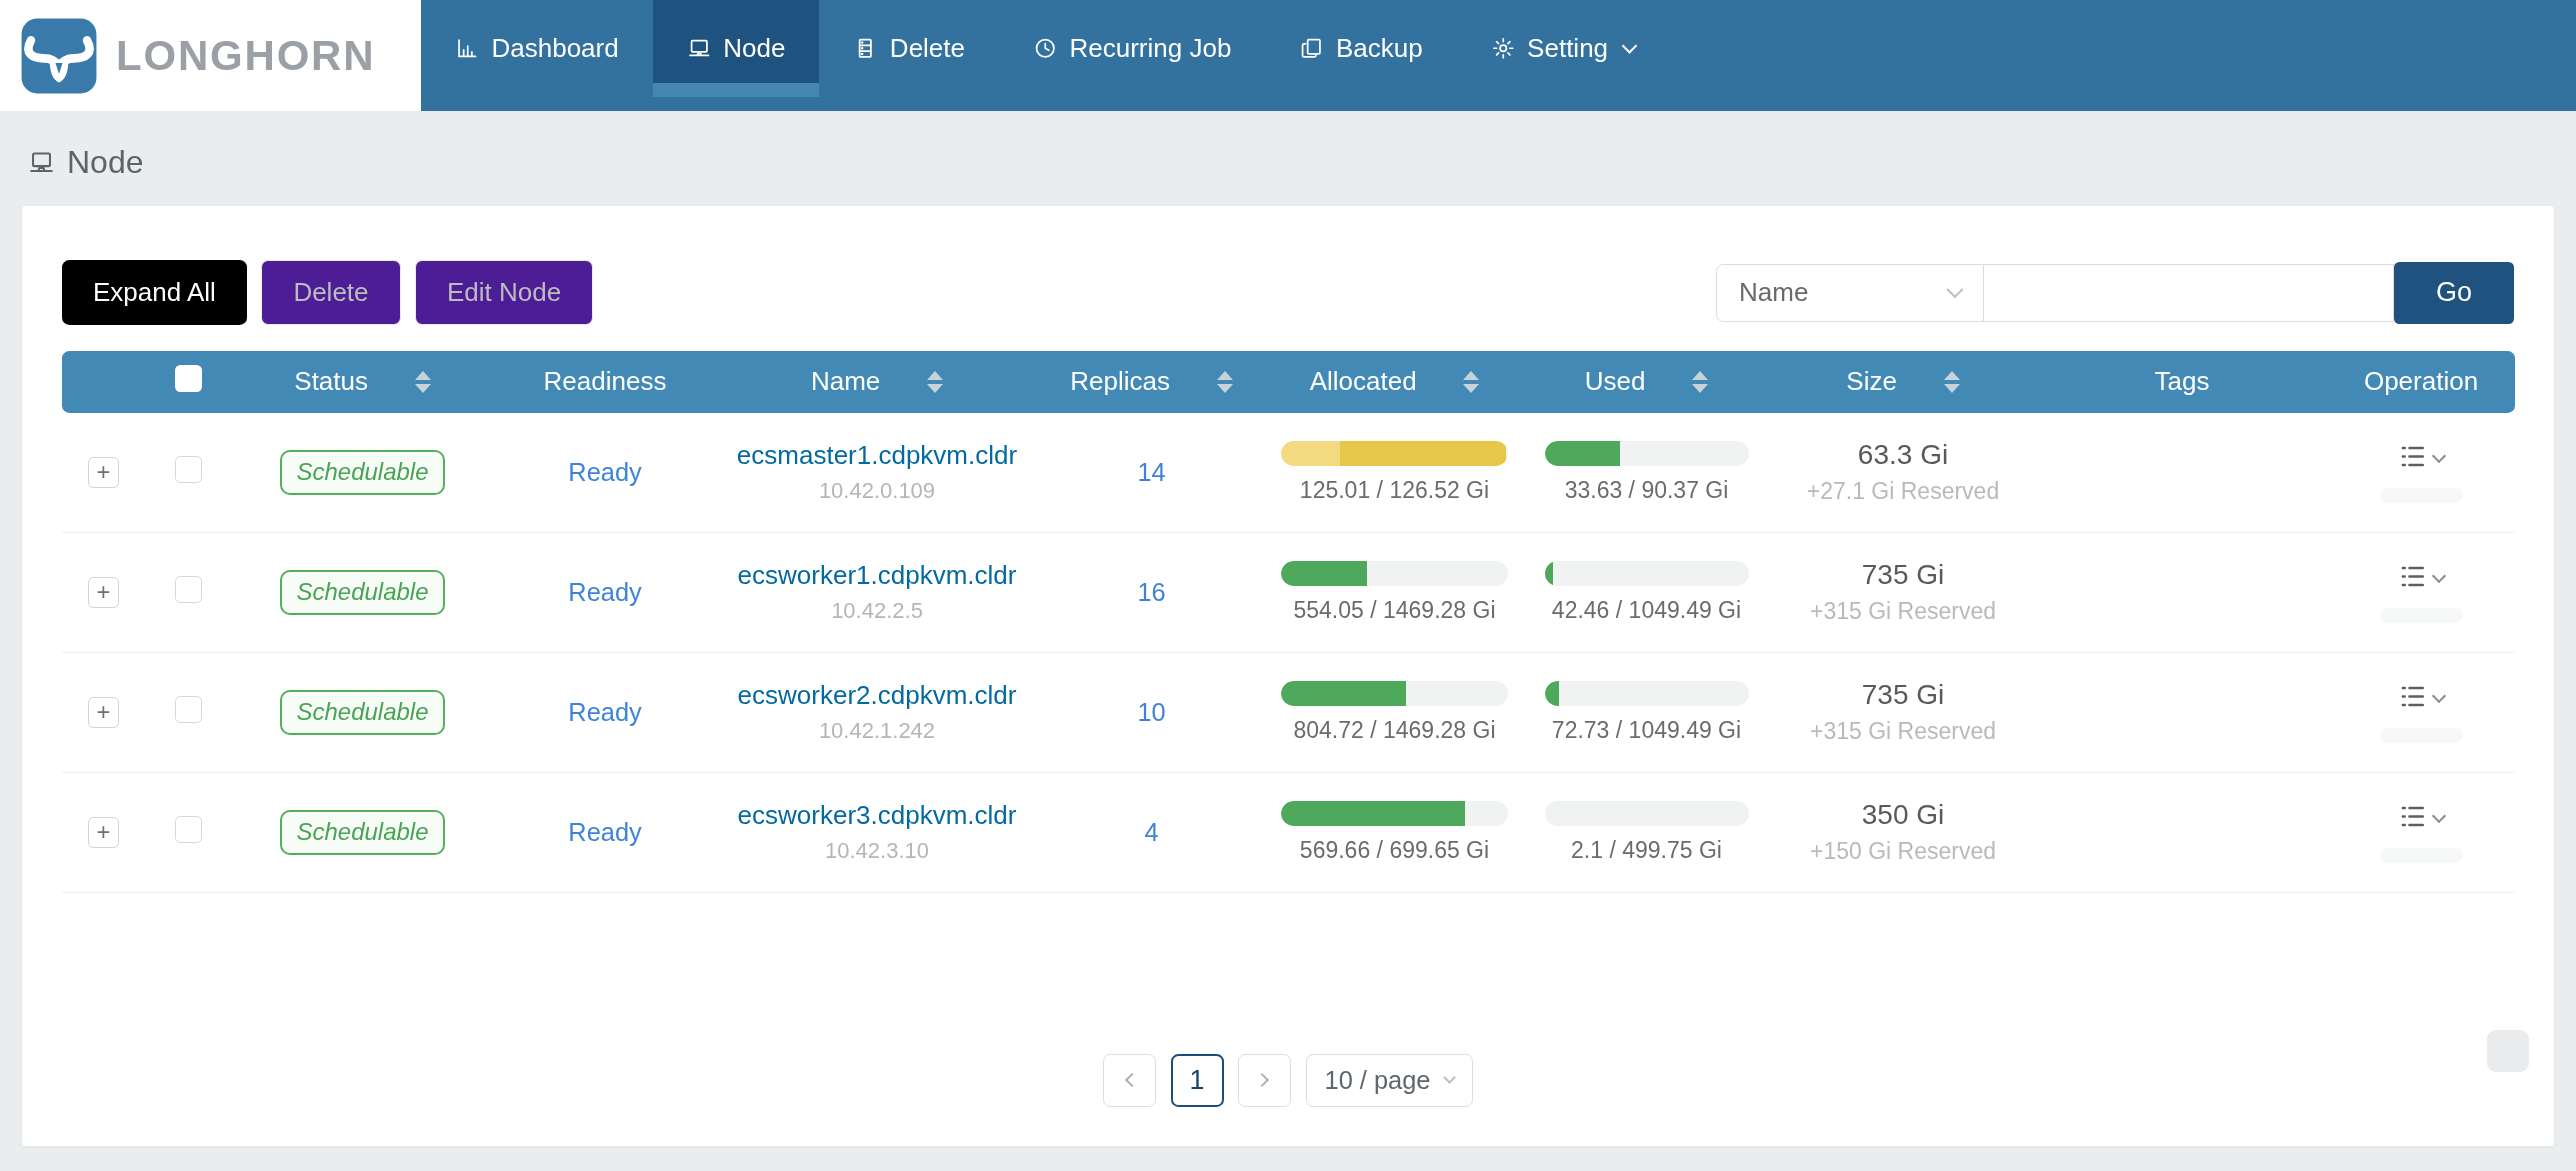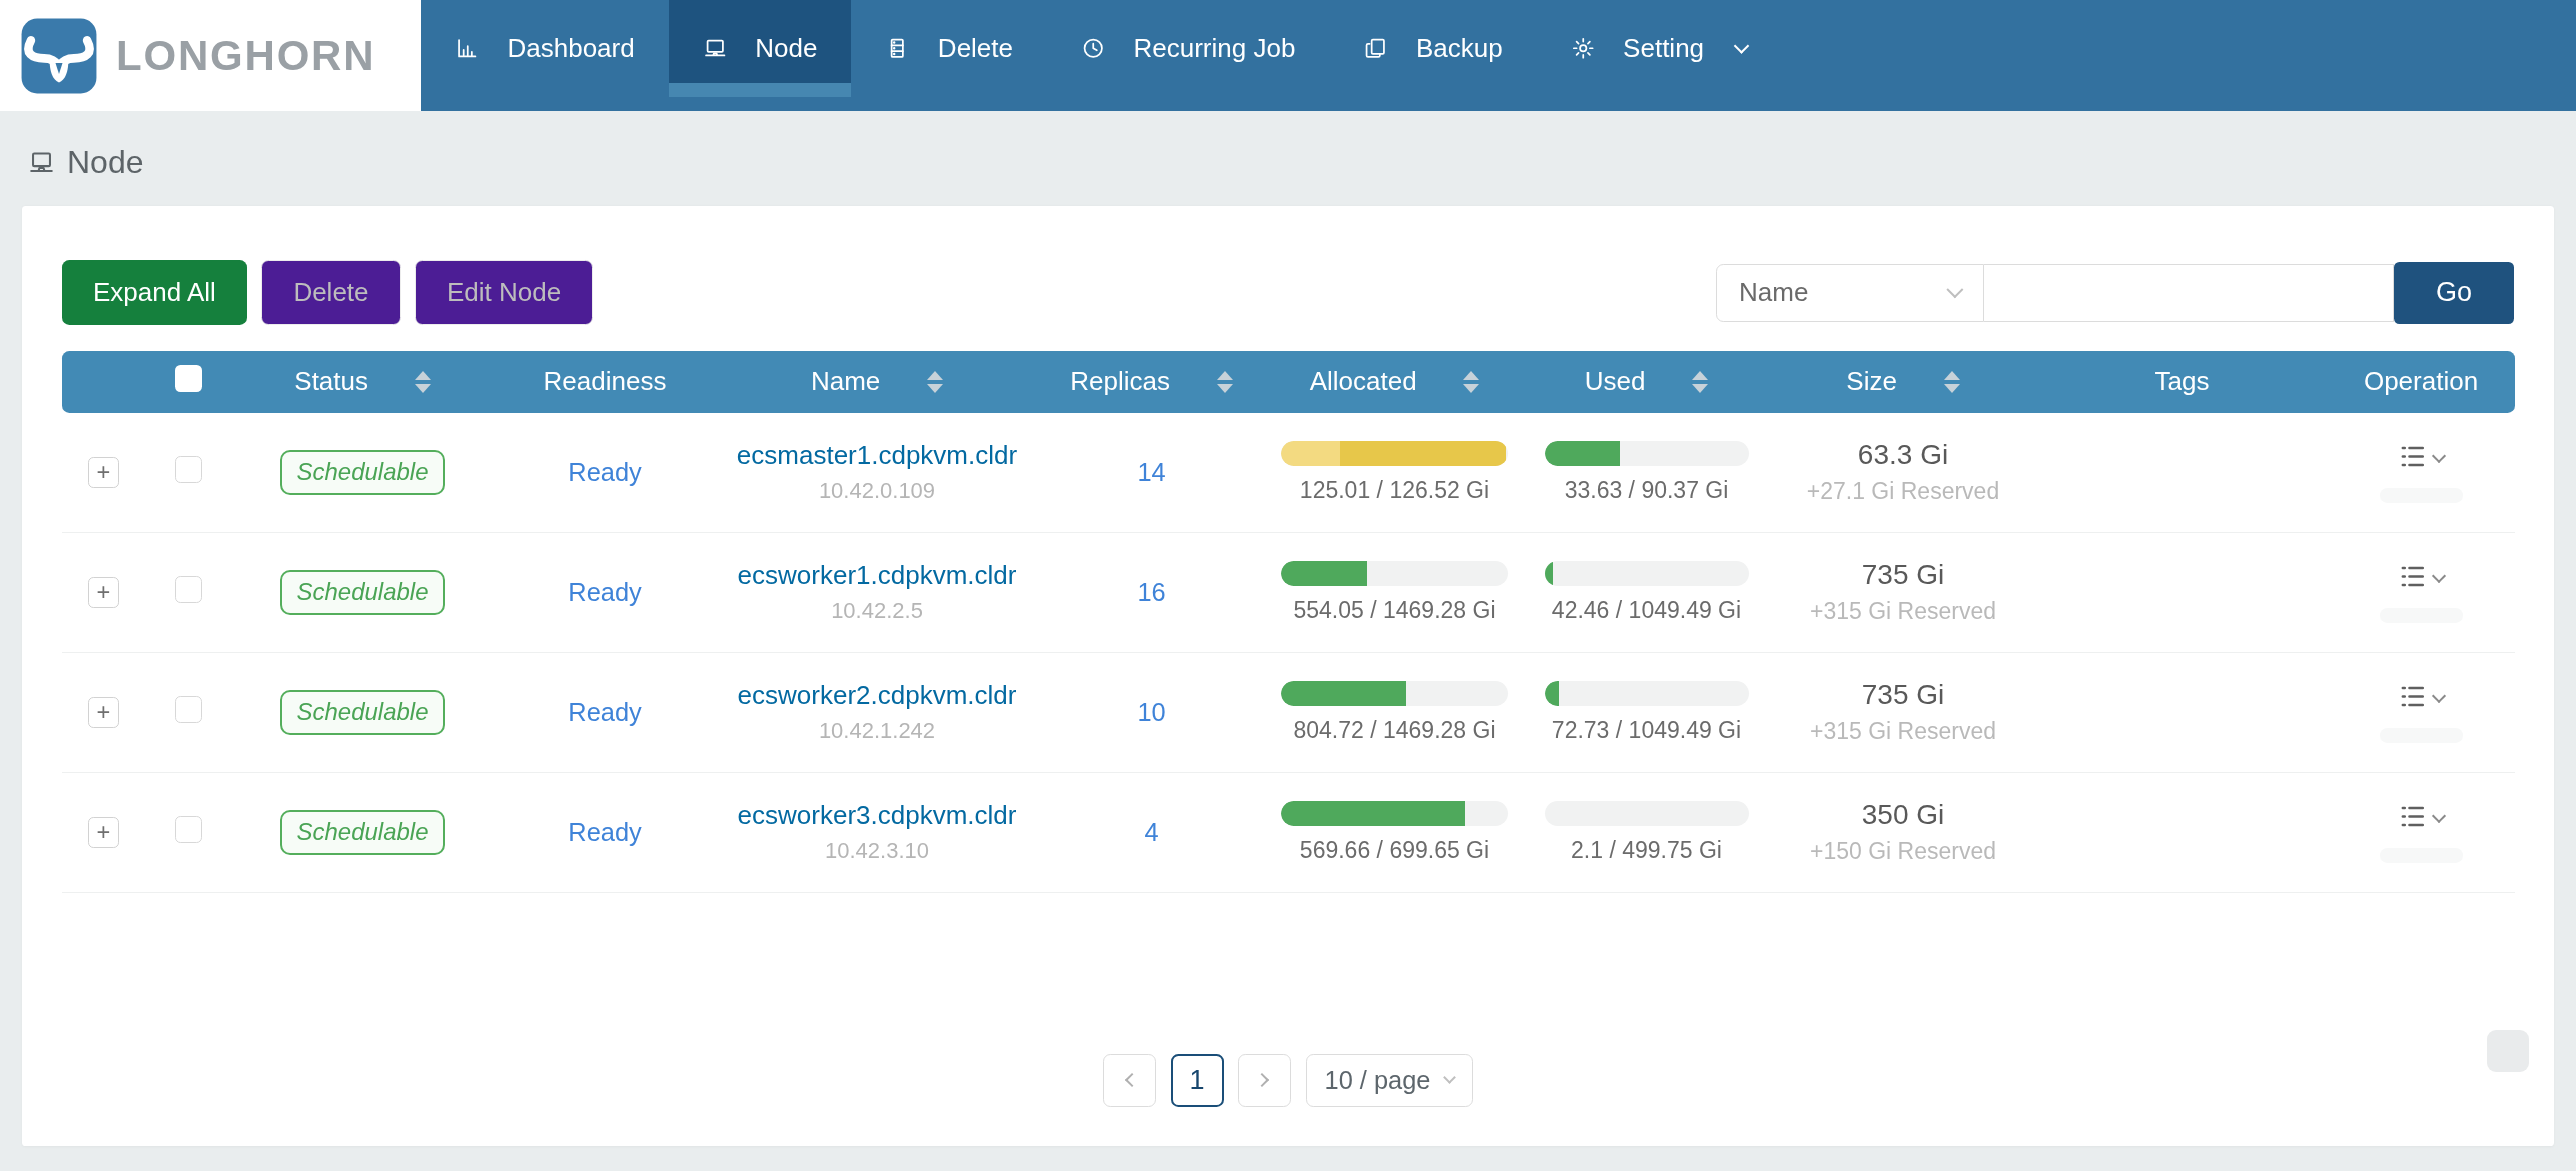--- a/index.html
+++ b/index.html
@@ -12,37 +12,37 @@
   }
   .icon { display:inline-flex; align-items:center; justify-content:center; }
   .icon svg { width:100%; height:100%; }
 
   
   .navbar { display:flex; height:111px; background:#33719f; }
   .logo-box { width:421px; height:111px; background:#ffffff; display:flex; align-items:center; padding-left:20px; gap:18px; cursor:pointer; }
   .logo-mark { width:78px; height:78px; }
   .logo-text { font-size:42px; font-weight:700; color:#9aa0a5; letter-spacing:1.8px; }
   .nav-items { display:flex; }
-  .nav-item { display:flex; align-items:center; gap:28px; padding:0 34px; color:#ffffff; font-size:26px; cursor:pointer; height:97px; }
+  .nav-item { display:flex; align-items:center; gap:12px; padding:0 34px; color:#ffffff; font-size:26px; cursor:pointer; height:97px; }
   .nav-item.active { background:linear-gradient(#1e537f 0 86%, #4687b1 86% 100%); }
   .nav-item .icon { width:24.5px; height:24.5px; }
   .nav-chev { width:11px; height:11px; border-top:2.3px solid #fff; border-left:2.3px solid #fff; transform:rotate(225deg) translate(1.8px,1.8px); margin-left:3.6px; }
 
   
   .breadcrumb { display:flex; align-items:center; gap:11px; margin:33px 0 0 27px; color:#5d6468; font-size:32px; }
   .breadcrumb .icon { width:29px; height:29px; }
 
   
   .card { position:relative; margin:25.4px 22px 22px; height:940px; background:#ffffff; border-radius:3.6px; box-shadow:0 0.9px 2.7px rgba(0,0,0,0.04); }
 
   
   .toolbar { display:flex; justify-content:space-between; align-items:center; padding:54px 40px 0 40px; }
   .btn-group { display:flex; gap:14.5px; }
   .btn { height:65px; padding:0 31px; border-radius:7.3px; font-size:26px; font-family:inherit; cursor:pointer; border:none; }
-  .btn-primary { background:#15803d; color:#ffffff; }
+  .btn-primary { background:#000000; color:#ffffff; }
   .btn-disabled { background:#4c1d95; color:#bdbdbd; border:1.8px solid #ececec; cursor:not-allowed; }
   .search-group { display:flex; align-items:center; }
   .select-box { width:268px; height:58px; background:#fff; border:1.8px solid #dcdcdc; border-radius:7.3px 0 0 7.3px; display:flex; align-items:center; justify-content:space-between; padding:0 22px; font-size:26px; color:#6a6a6a; cursor:pointer; }
   .chev { display:inline-block; width:11.8px; height:11.8px; border-top:2.3px solid #bfbfbf; border-left:2.3px solid #bfbfbf; }
   .chev.down { transform:rotate(225deg); margin-top:-5.4px; }
   .search-input { width:410px; height:58px; border:1.8px solid #dcdcdc; border-left:none; padding:0 18px; font-size:25.4px; font-family:inherit; color:#4a4a4a; outline:none; }
   .go-btn { width:120px; height:62px; background:#1f527e; color:#fff; font-size:27px; border:none; border-radius:5.4px; cursor:pointer; }
 
   
   table { margin:25.4px 40px 0; width:2453px; table-layout:fixed; border-collapse:separate; border-spacing:0; }

